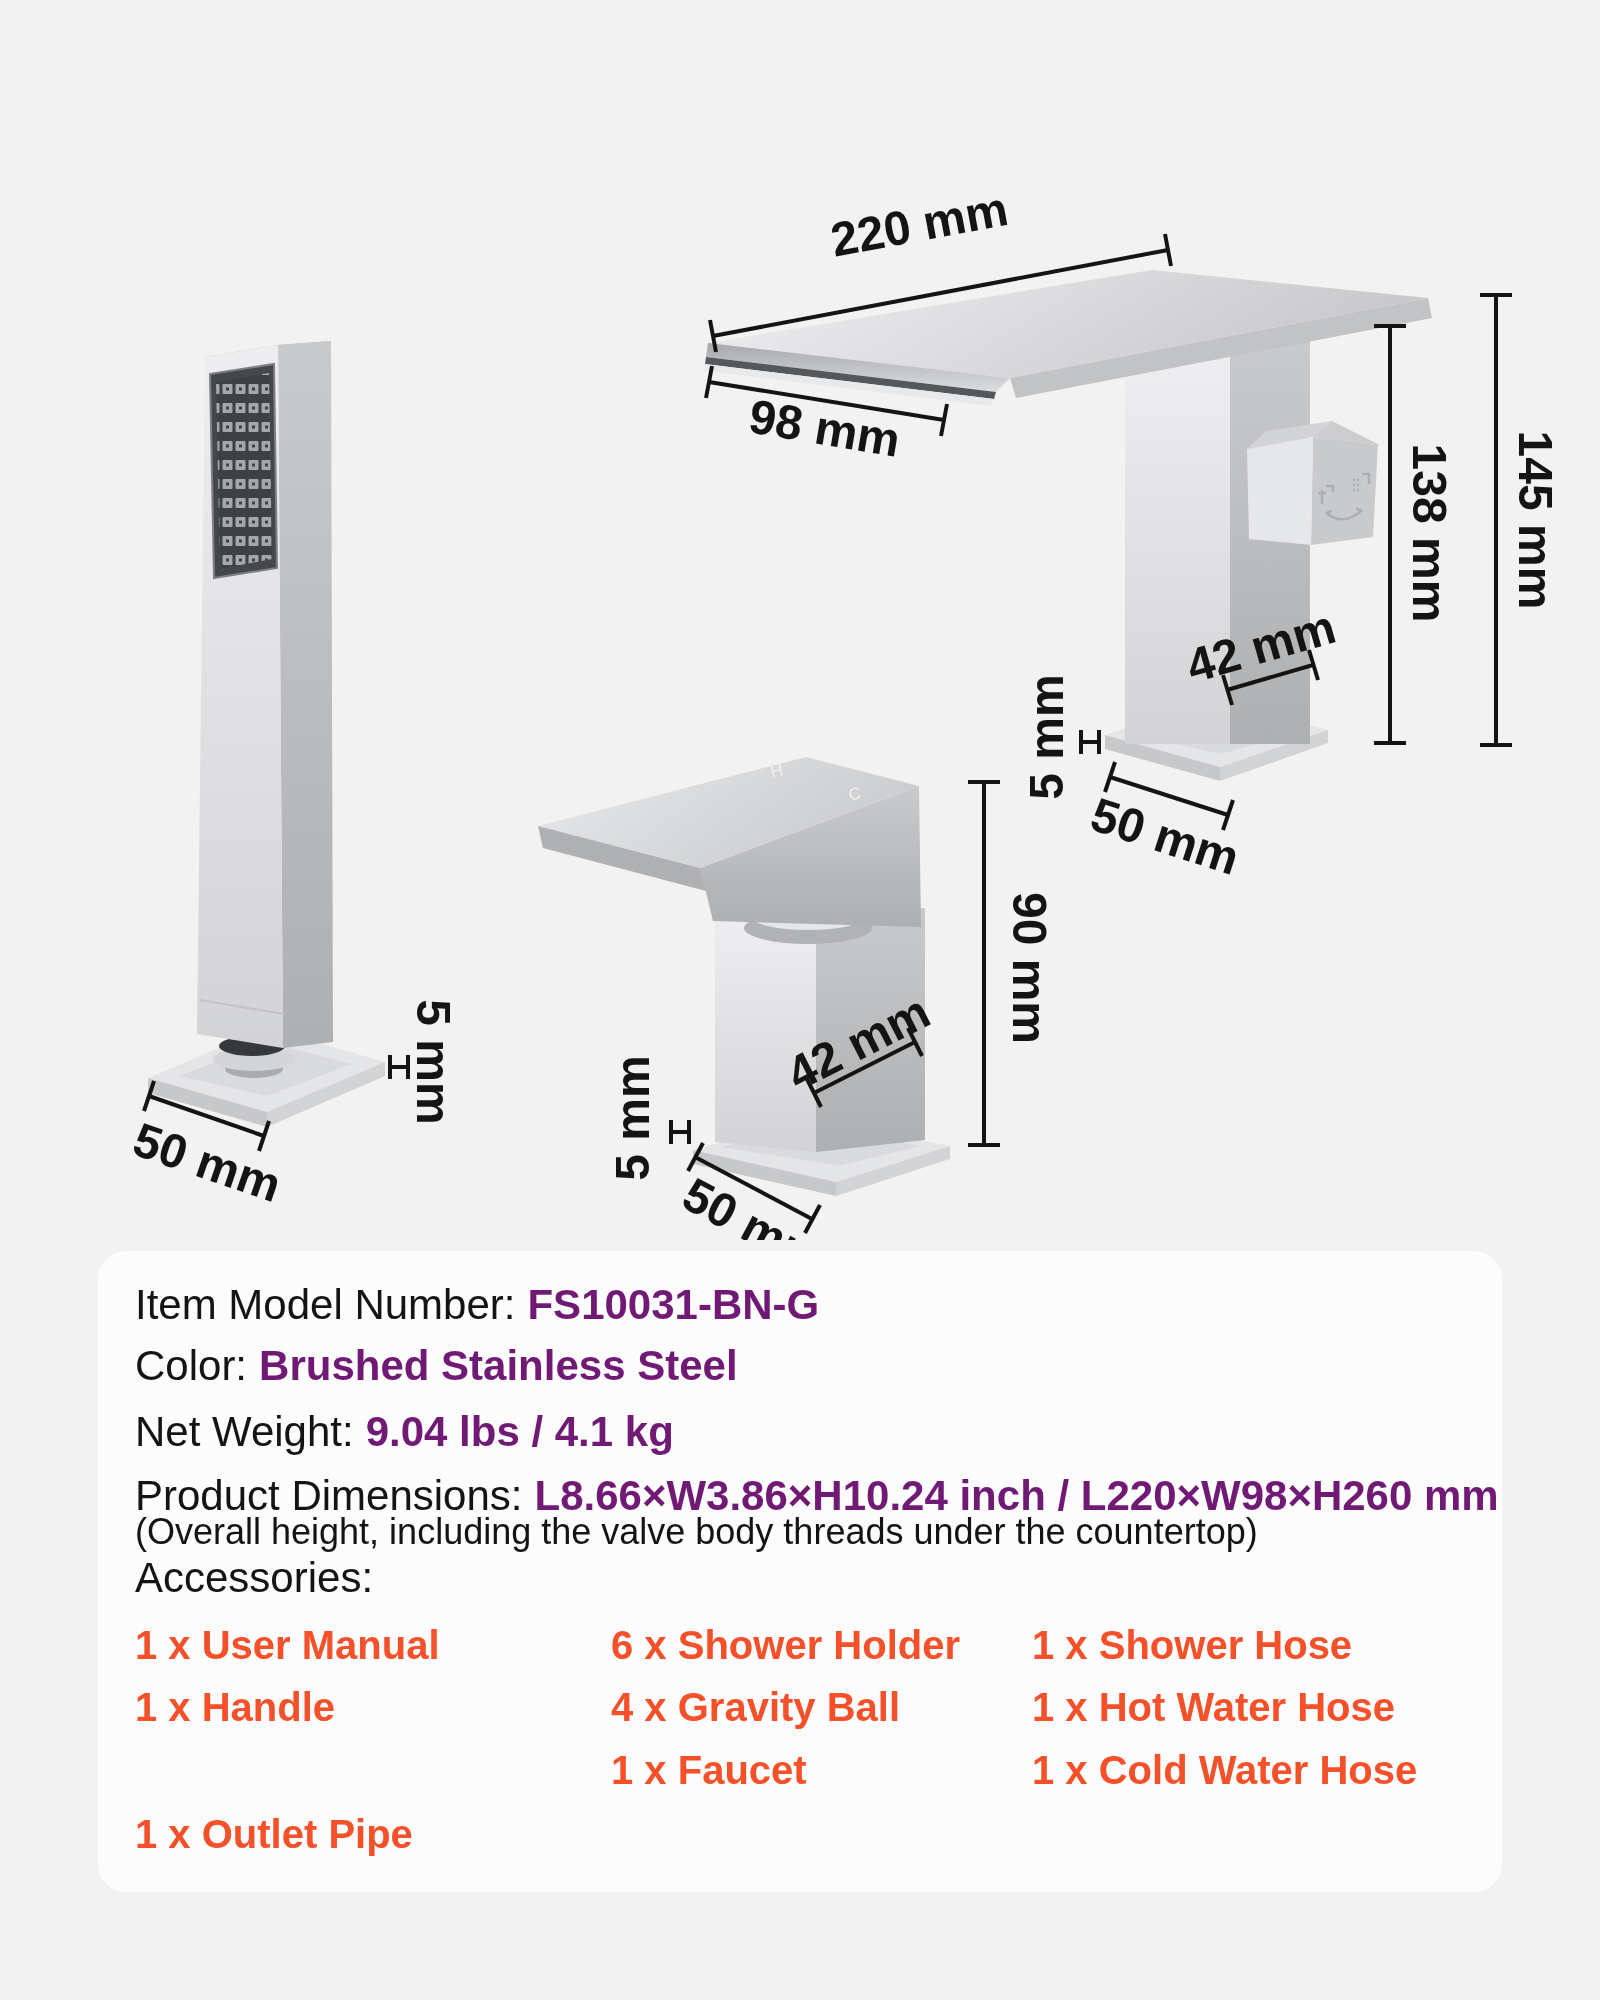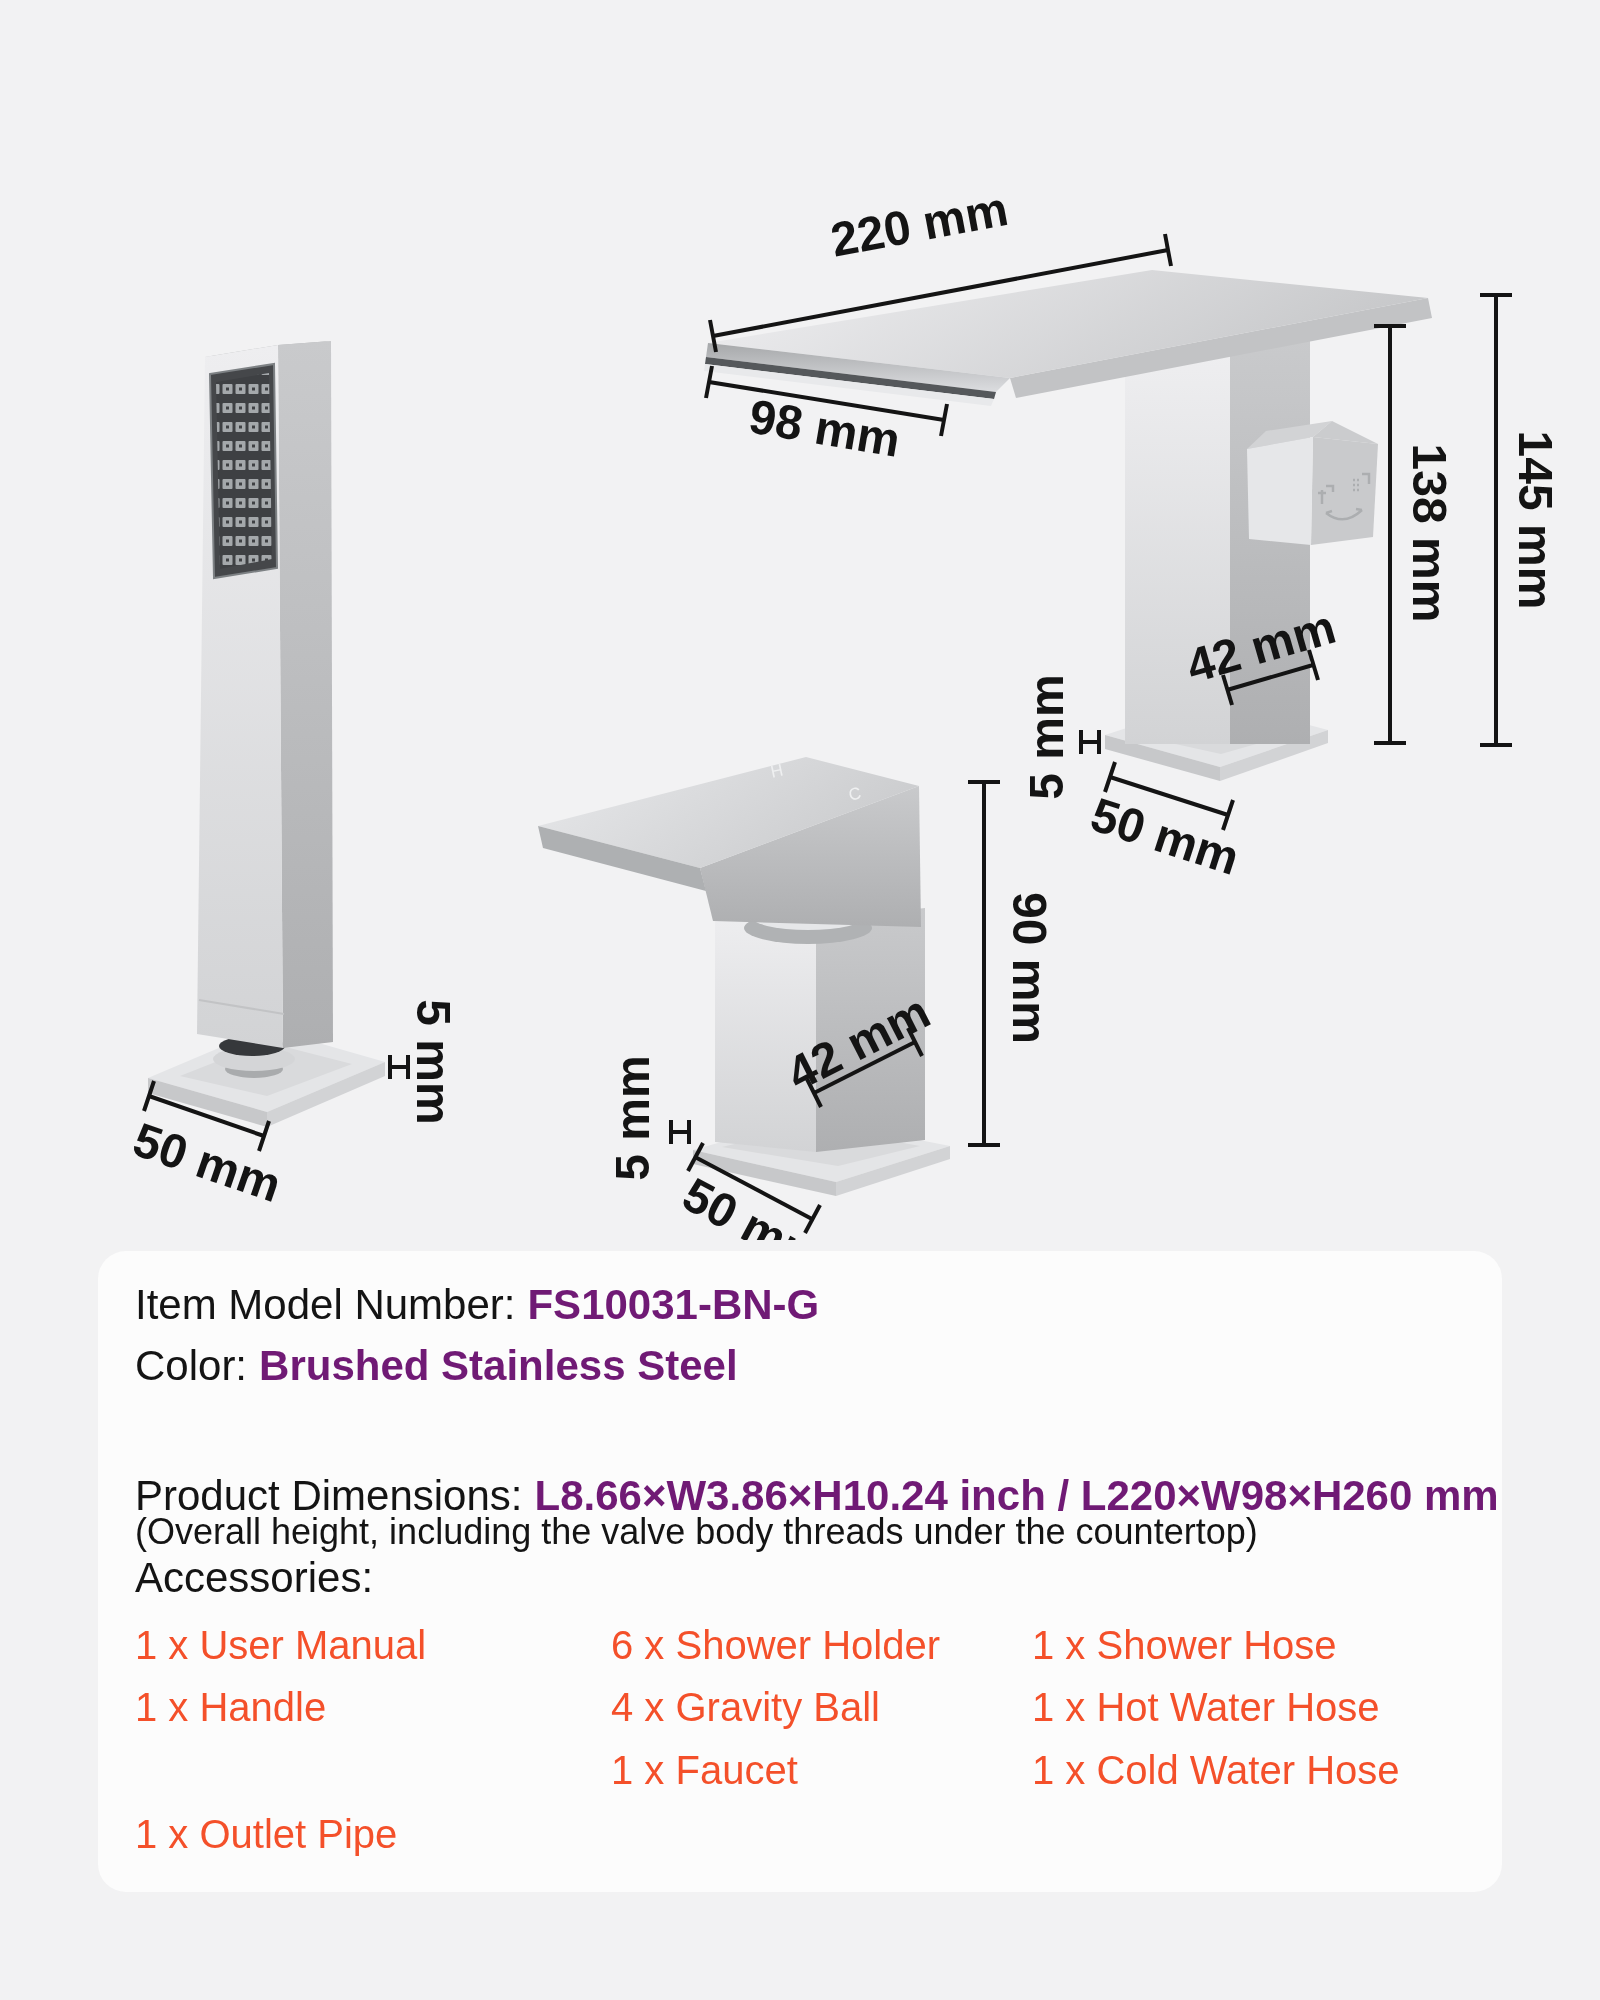--- a/index.html
+++ b/index.html
@@ -6,21 +6,21 @@
   .canvas{position:relative;width:1600px;height:2000px;background:#f2f2f3;overflow:hidden;
           font-family:"Liberation Sans", sans-serif;}
   .diagram{position:absolute;left:0;top:0;}
   .dim-text{font-family:"Liberation Sans", sans-serif;font-size:48px;font-weight:bold;fill:#141414;}
   .marking{font-family:"Liberation Sans", sans-serif;font-size:17px;fill:#eff0f1;}
   .spec-card{position:absolute;left:98px;top:1251px;width:1404px;height:641px;
              background:#fcfcfc;border-radius:28px;}
   .spec-line{position:absolute;left:37px;white-space:nowrap;font-size:42px;color:#141414;}
   .spec-line .val{color:#701a75;font-weight:bold;margin-left:12px;}
   .spec-note{position:absolute;left:37px;white-space:nowrap;font-size:36px;color:#141414;}
-  .acc-item{position:absolute;white-space:nowrap;font-size:40px;font-weight:normal;color:#f4502a;}
+  .acc-item{position:absolute;white-space:nowrap;font-size:40px;font-weight:bold;color:#f4502a;}
 </style>
 </head>
 <body>
 
 <div class="canvas">
 
   <svg class="diagram" width="1600" height="1240" viewBox="0 0 1600 1240">
     <defs>
       <linearGradient id="gLightV" x1="0" y1="0" x2="0" y2="1">
         <stop offset="0" stop-color="#eeeef0"></stop>
@@ -199,20 +199,23 @@
     </g>
   </svg>
 
   <div class="spec-card">
     <div class="spec-line" style="top:30px">
       <span>Item Model Number:</span><span class="val">FS10031-BN-G</span>
     </div>
     <div class="spec-line" style="top:91px">
       <span>Color:</span><span class="val">Brushed Stainless Steel</span>
     </div>
+    <div class="spec-line" style="top:157px">
+      <span>Net Weight:</span><span class="val">9.04 lbs / 4.1 kg</span>
+    </div>
     <div class="spec-line" style="top:221px">
       <span>Product Dimensions:</span><span class="val">L8.66×W3.86×H10.24 inch / L220×W98×H260 mm</span>
     </div>
     <div class="spec-note" style="top:260px">(Overall height, including the valve body threads under the countertop)</div>
     <div class="spec-line" style="top:303px">
       <span>Accessories:</span>
     </div>
 
     <div class="acc-item" style="left:37px;top:372px">1 x User Manual</div>
     <div class="acc-item" style="left:513px;top:372px">6 x Shower Holder</div>

